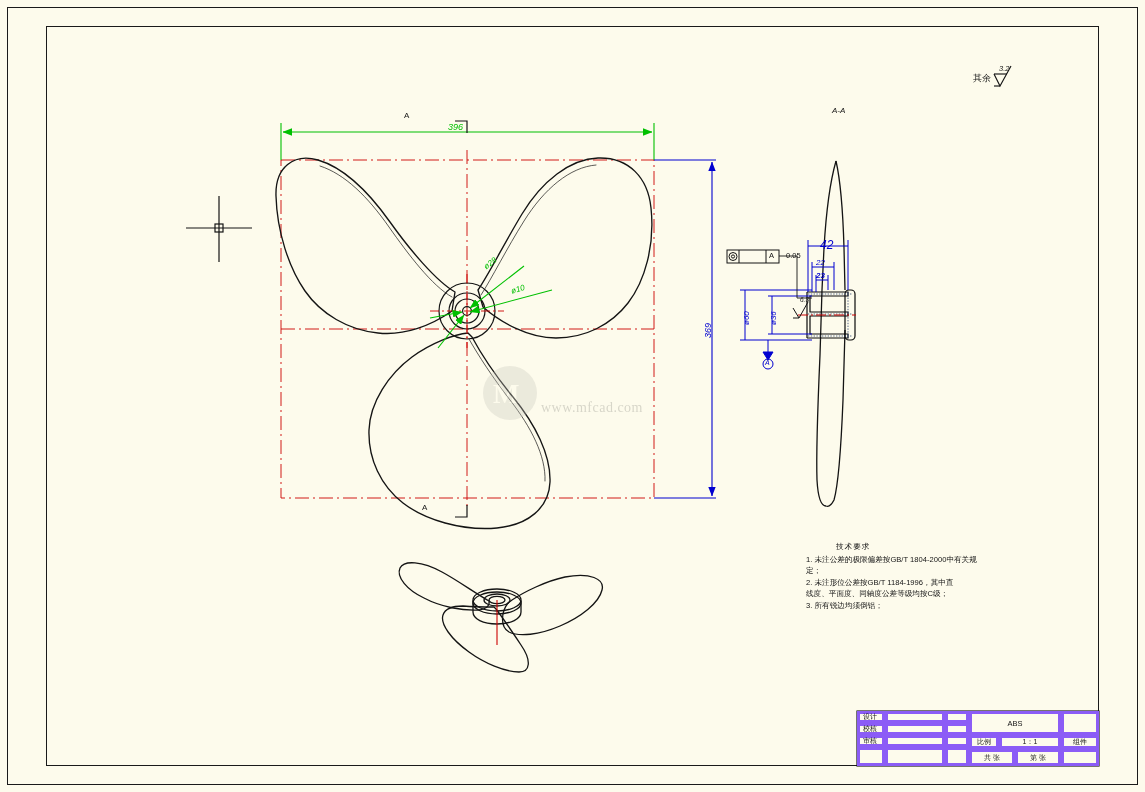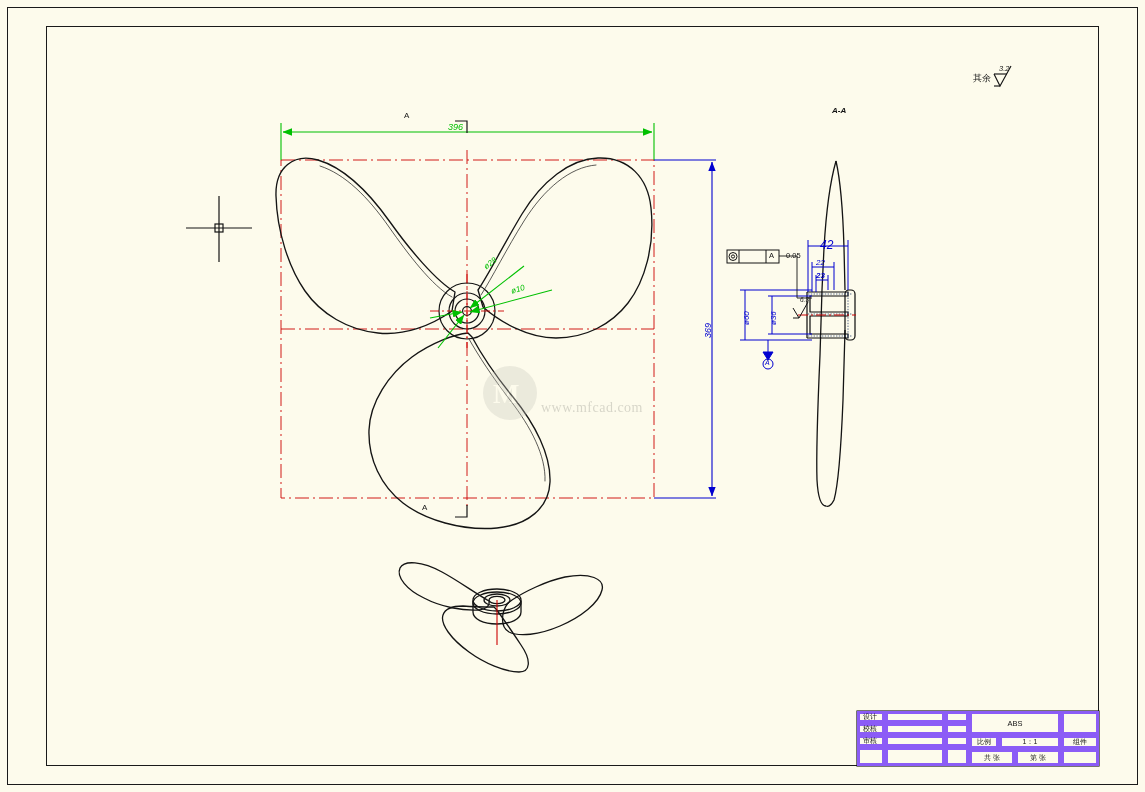--- a/index.html
+++ b/index.html
@@ -237,39 +237,47 @@
   <div class="lbl blk" style="left:404px;top:111px;font-size:8px;">A</div>
   <div class="lbl blk" style="left:422px;top:503px;font-size:8px;">A</div>
 
   <div class="lbl grn" style="left:448px;top:122px;font-size:9px;font-style:italic;">396</div>
 
   <div class="lbl blu rot90" style="left:703px;top:338px;font-size:9px;font-style:italic;">369</div>
 
   <div class="lbl grn" style="left:482px;top:264px;font-size:8px;font-style:italic;transform:rotate(-38deg);transform-origin:left top;">ø28</div>
   <div class="lbl grn" style="left:510px;top:287px;font-size:8px;font-style:italic;transform:rotate(-17deg);transform-origin:left top;">ø10</div>
 
-  <div class="lbl blk" style="left:832px;top:106px;font-size:8px;font-style:italic;font-weight:bold;">A-A</div>
+  <div class="lbl blk" style="left:832px;top:106px;font-size:8px;font-style:italic;">A-A</div>
 
   <div class="lbl blk" style="left:742px;top:251px;font-size:7.5px;margin-left:44px;">0.05</div>
   <div class="lbl blk" style="left:769px;top:251px;font-size:7.5px;">A</div>
 
   <div class="lbl blu" style="left:820px;top:238px;font-size:12px;font-style:italic;">42</div>
   <div class="lbl blu" style="left:816px;top:258px;font-size:8px;font-style:italic;">22</div>
   <div class="lbl blu" style="left:816px;top:271px;font-size:8px;font-style:italic;font-weight:bold;">23</div>
 
   <div class="lbl blu rot90" style="left:742px;top:325px;font-size:8px;font-style:italic;">ø60</div>
   <div class="lbl blu rot90" style="left:769px;top:325px;font-size:8px;font-style:italic;">ø36</div>
 
   <div class="lbl blu" style="left:765px;top:359px;font-size:7px;font-style:italic;">A</div>
 
   <div class="lbl blk" style="left:800px;top:296px;font-size:6.5px;font-style:italic;">6.3</div>
 
   <div class="lbl blk" style="left:973px;top:72px;font-size:9px;">其余</div>
   <div class="lbl blk" style="left:999px;top:64px;font-size:7.5px;font-style:italic;">3.2</div>
 
+  <div id="tech-req">
+    <span class="ttl">技术要求</span>
+    <span class="ln">1. 未注公差的极限偏差按GB/T 1804-2000中有关规</span>
+    <span class="ln">定；</span>
+    <span class="ln">2. 未注形位公差按GB/T 1184-1996，其中直</span>
+    <span class="ln">   线度、平面度、同轴度公差等级均按C级；</span>
+    <span class="ln">3. 所有锐边均须倒铝；</span>
+  </div>
 
   <div id="watermark">
     <div id="wm-mark">
       <div id="wm-m">M</div>
     </div>
     <div id="wm-url">www.mfcad.com</div>
   </div>
 
   <div class="tb-cell lft" style="left:857px;top:711px;width:28px;height:12px;">设计</div>
   <div class="tb-cell lft" style="left:857px;top:723px;width:28px;height:12px;">校核</div>

